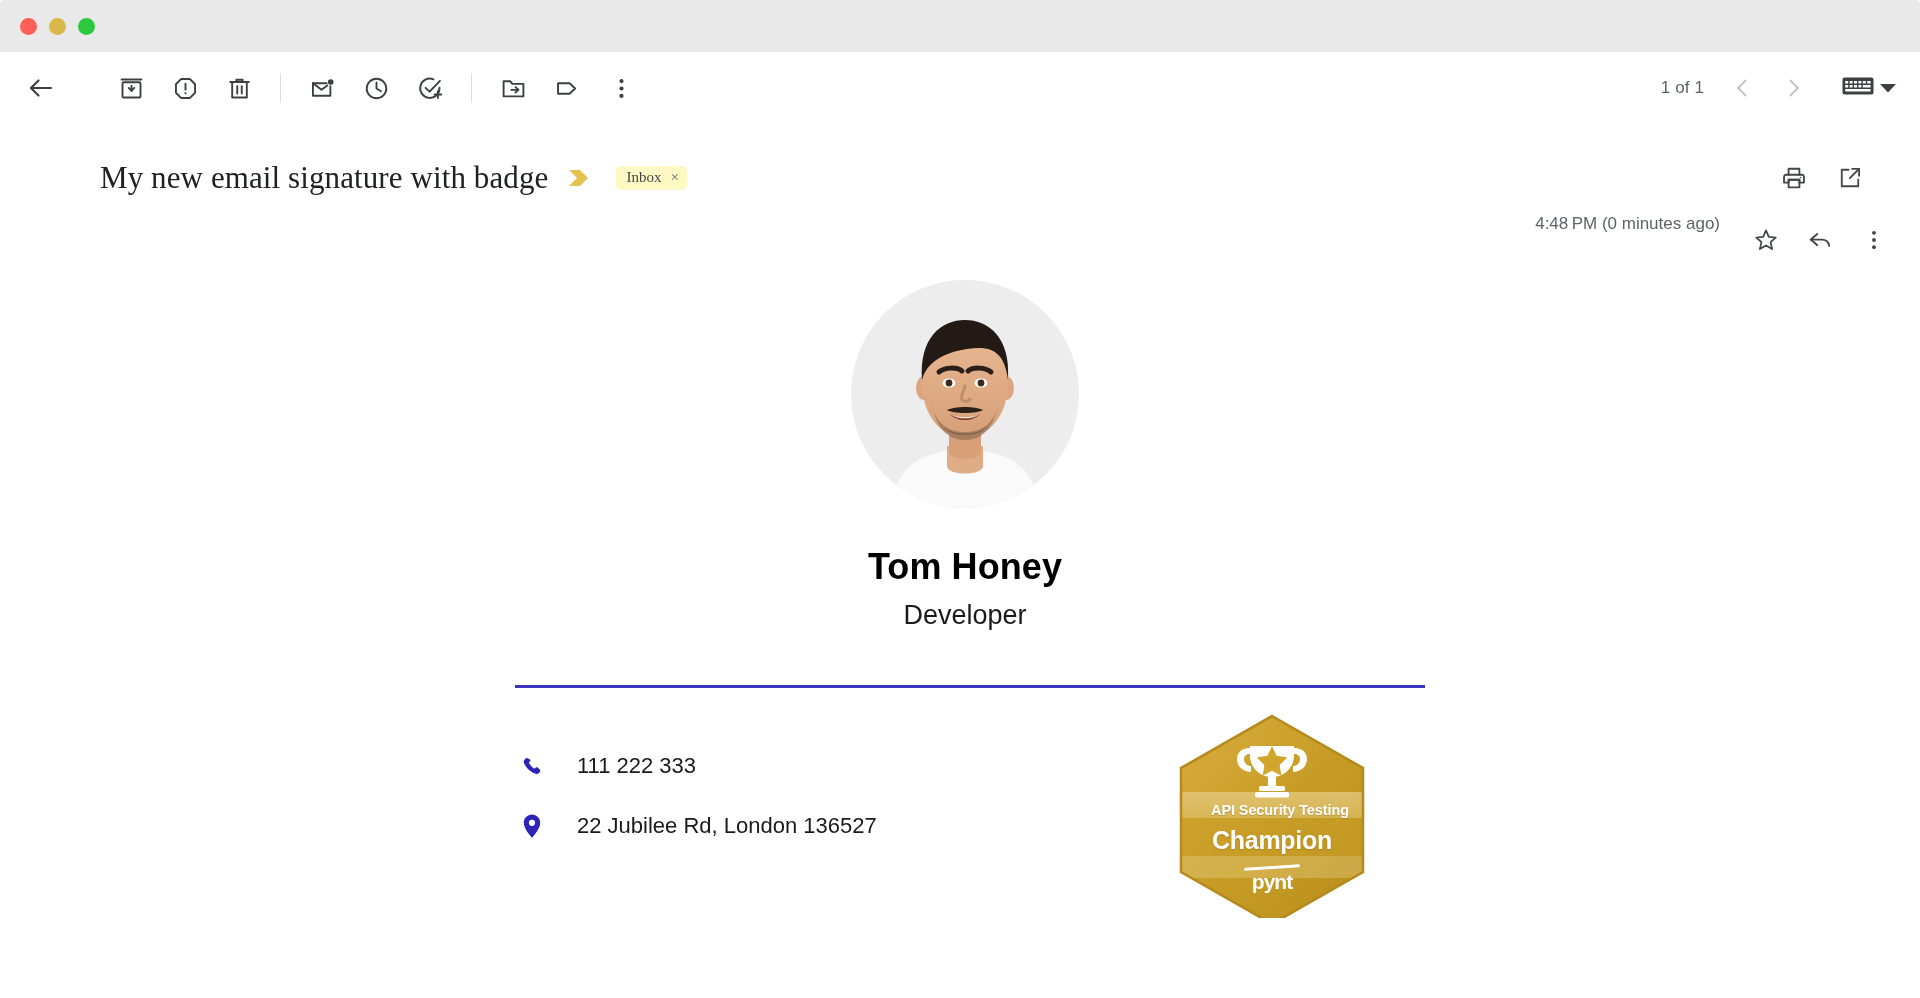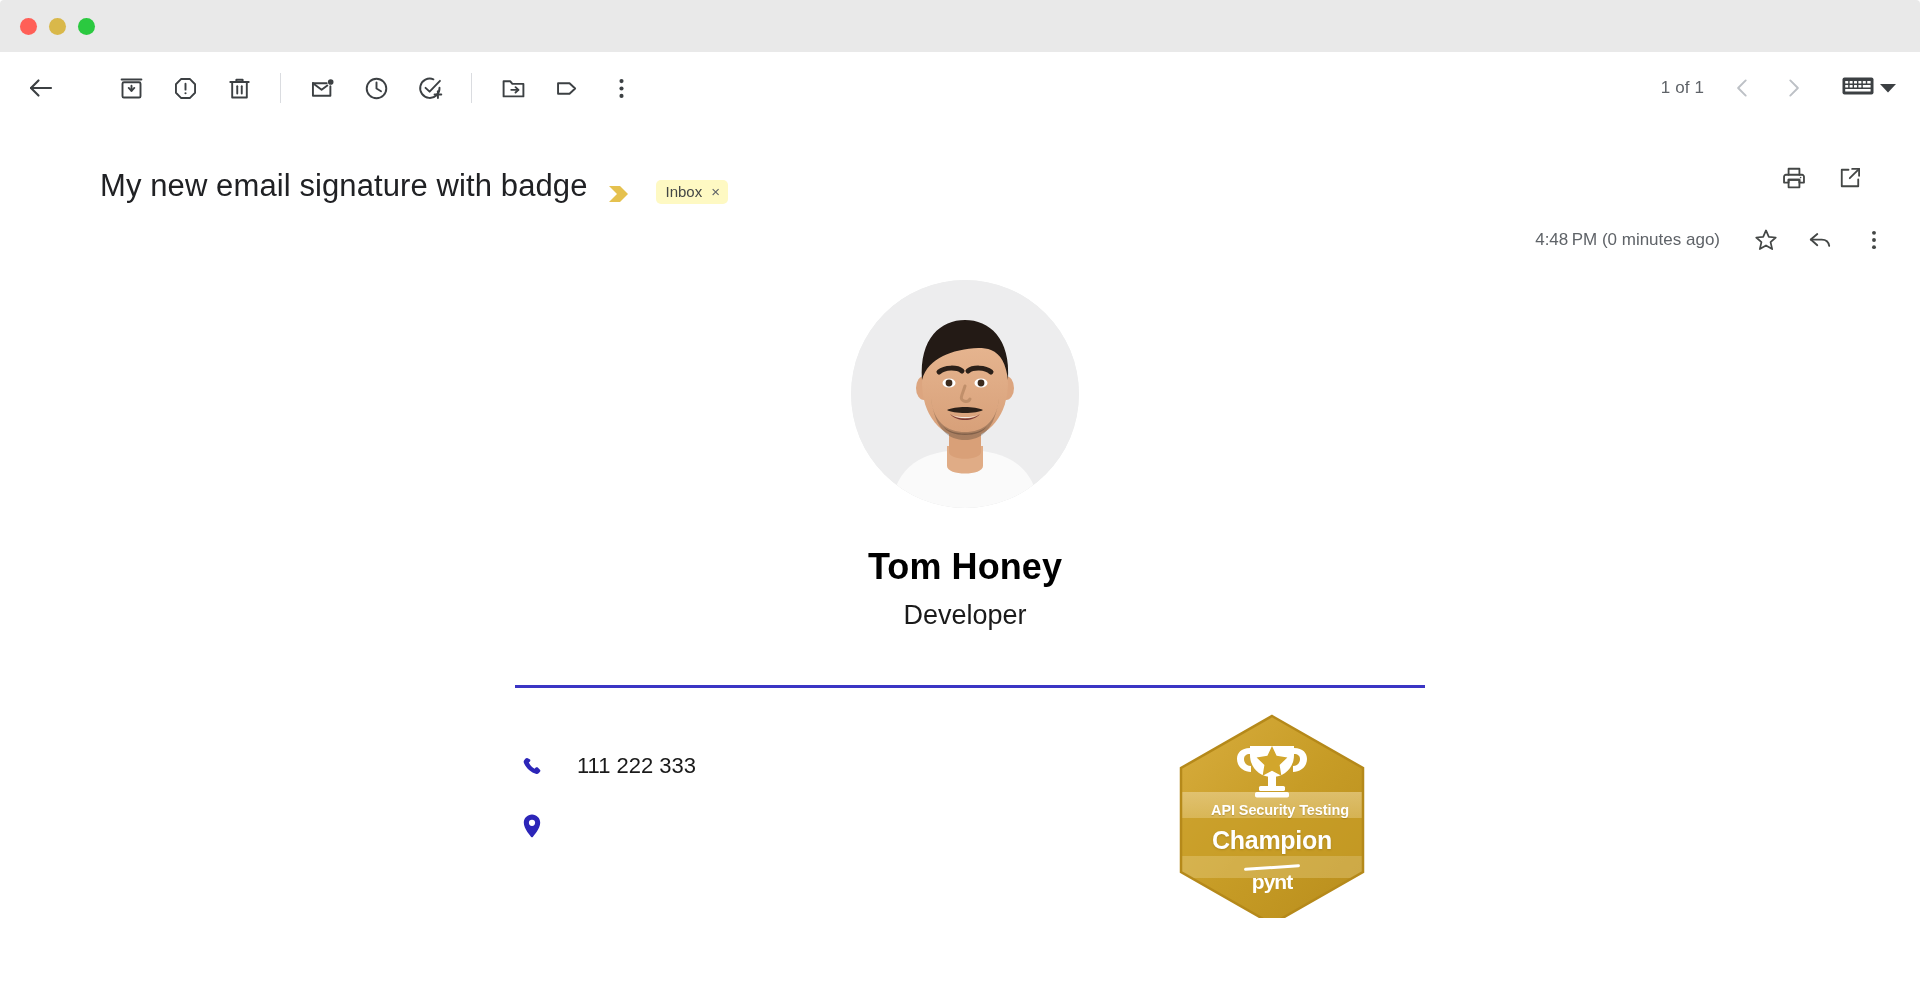--- a/index.html
+++ b/index.html
@@ -79,22 +79,23 @@
   }
   .kbd-wrap {
     display: flex; align-items: center; gap: 6px;
     margin-left: 22px;
     cursor: pointer;
   }
 
   
   .subject-row {
     display: flex;
-    align-items: flex-end;
+    align-items: center;
     padding: 28px 24px 0 100px;
+    font-family: Liberation Serif, serif;
   }
   .subject-title {
     font-size: 31px;
     font-weight: 400;
     color: #202124;
     letter-spacing: .1px;
     line-height: 1.2;
   }
   .important-marker {
     margin-left: 20px;
@@ -126,21 +127,21 @@
     width: 52px; height: 52px;
     display: flex; align-items: center; justify-content: center;
     border-radius: 50%;
     color: #444746;
     cursor: pointer;
   }
 
   
   .meta-row {
     display: flex;
-    align-items: center;
+    align-items: flex-start;
     justify-content: flex-end;
     padding: 10px 20px 0 0;
     gap: 2px;
   }
   .meta-time {
     font-size: 17px;
     color: #5f6368;
     margin-right: 18px;
     white-space: nowrap;
   }
@@ -536,20 +537,21 @@
           </div>
 
 
           <div class="contact-row">
             <span class="contact-ico">
               <svg width="18" height="24" viewBox="0 0 18 24" fill="#2c25b8">
                 <path d="M9 0.6C4.4.6.8 4.2.8 8.8c0 6 7.1 13.8 7.4 14.1.5.5 1.1.5 1.6 0 .3-.3 7.4-8.1 7.4-14.1C17.2 4.2 13.6.6 9 .6z"></path>
                 <circle cx="9" cy="8.8" r="3.1" fill="#ffffff"></circle>
               </svg>
             </span>
+            <span class="contact-text">22 Jubilee Rd, London 136527</span>
           </div>
         </div>
 
         <div class="badge-wrap">
           <div class="badge">
             <svg width="190" height="212" viewBox="0 0 190 212">
               <defs>
                 <linearGradient id="hexGrad" x1="0" y1="0" x2="1" y2="1">
                   <stop offset="0%" stop-color="#d8ad3e"></stop>
                   <stop offset="50%" stop-color="#c79c26"></stop>

